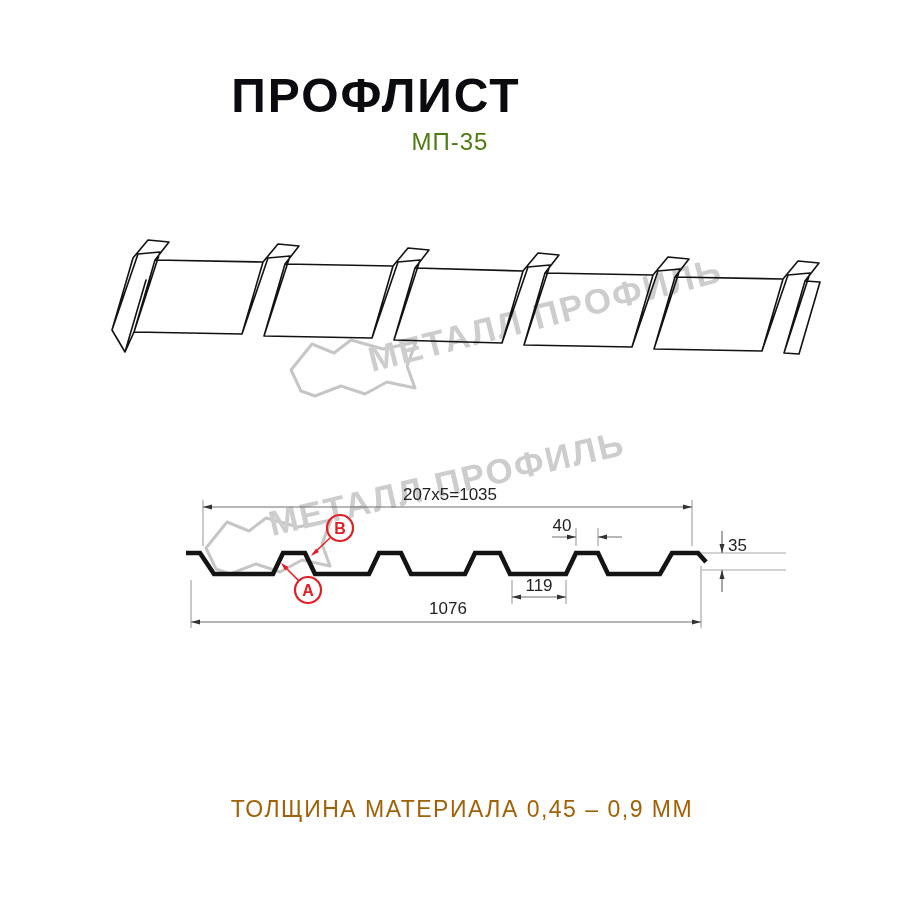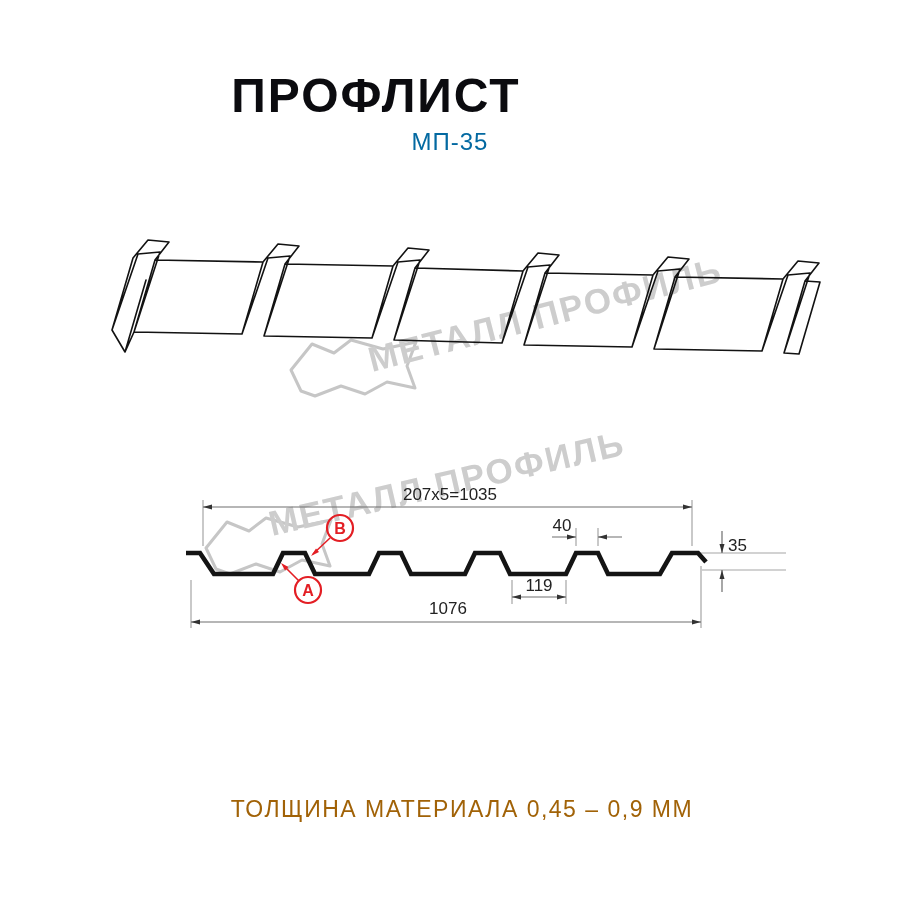--- a/index.html
+++ b/index.html
@@ -1,21 +1,21 @@
 <!DOCTYPE html>
 <html><head>
 <meta charset="utf-8">
 <style>
   html,body{margin:0;padding:0;background:#ffffff;}
   .page{position:relative;width:900px;height:900px;background:#ffffff;overflow:hidden;
         font-family:"Liberation Sans","DejaVu Sans",sans-serif;}
   .title{position:absolute;left:0;top:68px;width:752px;text-align:center;
          font-size:48px;font-weight:700;letter-spacing:2px;color:#0b0b0f;}
   .subtitle{position:absolute;left:0;top:128px;width:900px;text-align:center;
-         font-size:24px;font-weight:400;letter-spacing:1px;color:#0369a1;}
+         font-size:24px;font-weight:400;letter-spacing:1px;color:#4d7c0f;}
   .footer{position:absolute;left:12px;top:796px;width:900px;text-align:center;
          font-size:23px;font-weight:400;letter-spacing:1.5px;color:#a16207;}
   svg.scene{position:absolute;left:0;top:0;width:900px;height:900px;}
   .wm-text{font-size:35px;font-weight:700;letter-spacing:2px;fill:#cdcdcd;}
   .wm-logo{fill:none;stroke:#c6c6c6;stroke-width:3;stroke-linejoin:round;}
   .draw3d{fill:none;stroke:#121212;stroke-width:1.6;stroke-linejoin:round;stroke-linecap:round;}
   .profile{fill:none;stroke:#141414;stroke-width:4.6;stroke-linejoin:miter;stroke-linecap:butt;}
   .ext{stroke:#a6a6a6;stroke-width:1.2;fill:none;}
   .dim{stroke:#6e6e6e;stroke-width:1.2;fill:none;}
   .arr{fill:#333;stroke:none;}

